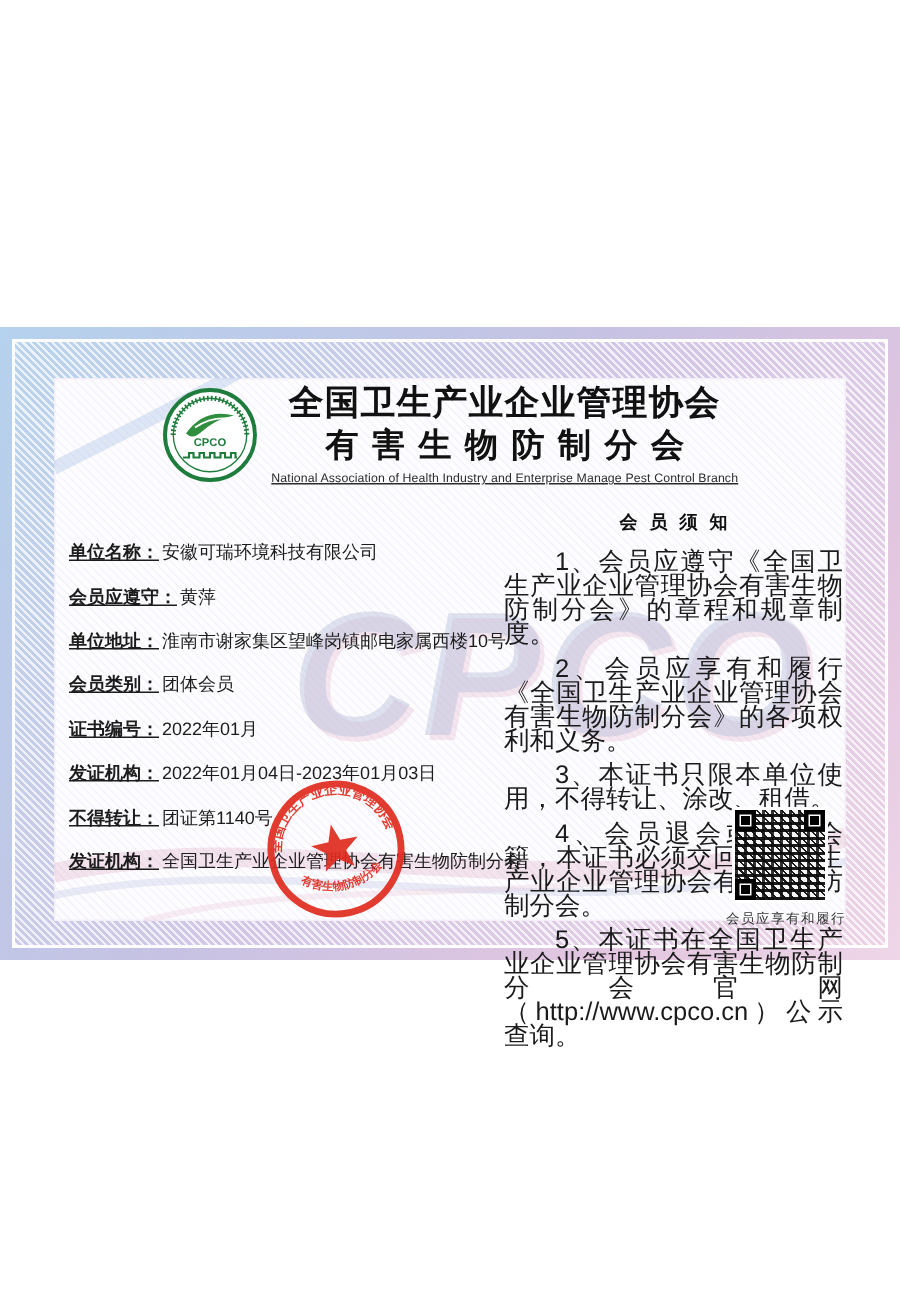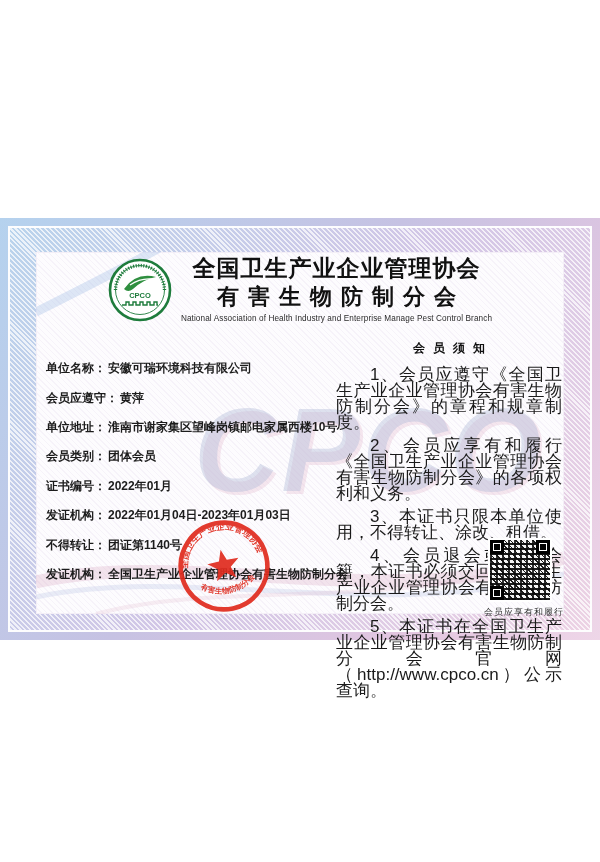--- a/index.html
+++ b/index.html
@@ -24,26 +24,26 @@
         color:rgba(176,186,214,.40);text-shadow:3px 3px 0 rgba(226,178,202,.30);
         pointer-events:none;}
   
   .header{position:absolute;top:3px;left:0;right:0;display:flex;justify-content:center;
         align-items:flex-start;gap:9px;}
   .logo{width:64px;height:64px;flex:0 0 auto;margin-top:3px;}
   .titles{text-align:center;}
   .title-cn{font-size:23px;font-weight:bold;color:#111;letter-spacing:1px;line-height:27px;white-space:nowrap;}
   .subtitle-cn{font-size:22px;font-weight:bold;color:#111;letter-spacing:9px;text-indent:9px;
         line-height:26px;margin-top:2px;white-space:nowrap;}
-  .title-en{font-size:8.2px;color:#2b2b2b;margin-top:4px;letter-spacing:.1px;white-space:nowrap;}
+  .title-en{font-size:8.2px;color:#2b2b2b;margin-top:4px;letter-spacing:.1px;white-space:nowrap;text-decoration:underline;}
   
   .fields{position:absolute;left:10px;top:102px;width:300px;}
   .frow{display:flex;align-items:center;height:29.4px;font-size:12px;color:#1c1c1c;white-space:nowrap;}
-  .flabel{font-weight:600;}
-  .fvalue{font-weight:700;margin-left:2px;}
+  .flabel{font-weight:600;text-decoration:underline;}
+  .fvalue{font-weight:400;margin-left:2px;}
   
   .notice{position:absolute;left:300px;top:88px;width:226px;}
   .notice-title{font-family:"DejaVu Serif",serif;font-size:12px;font-weight:bold;color:#101010;
         text-align:center;letter-spacing:8px;text-indent:8px;margin:0 0 10px 0;}
   .notice p{font-size:17px;line-height:16px;color:#1a1a1a;text-align:justify;
         text-indent:2em;margin:0 0 7px 0;font-weight:500;}
   
   .stamp{position:absolute;left:138px;top:264px;width:100px;height:100px;
         transform:rotate(-12deg);opacity:.92;}
   

